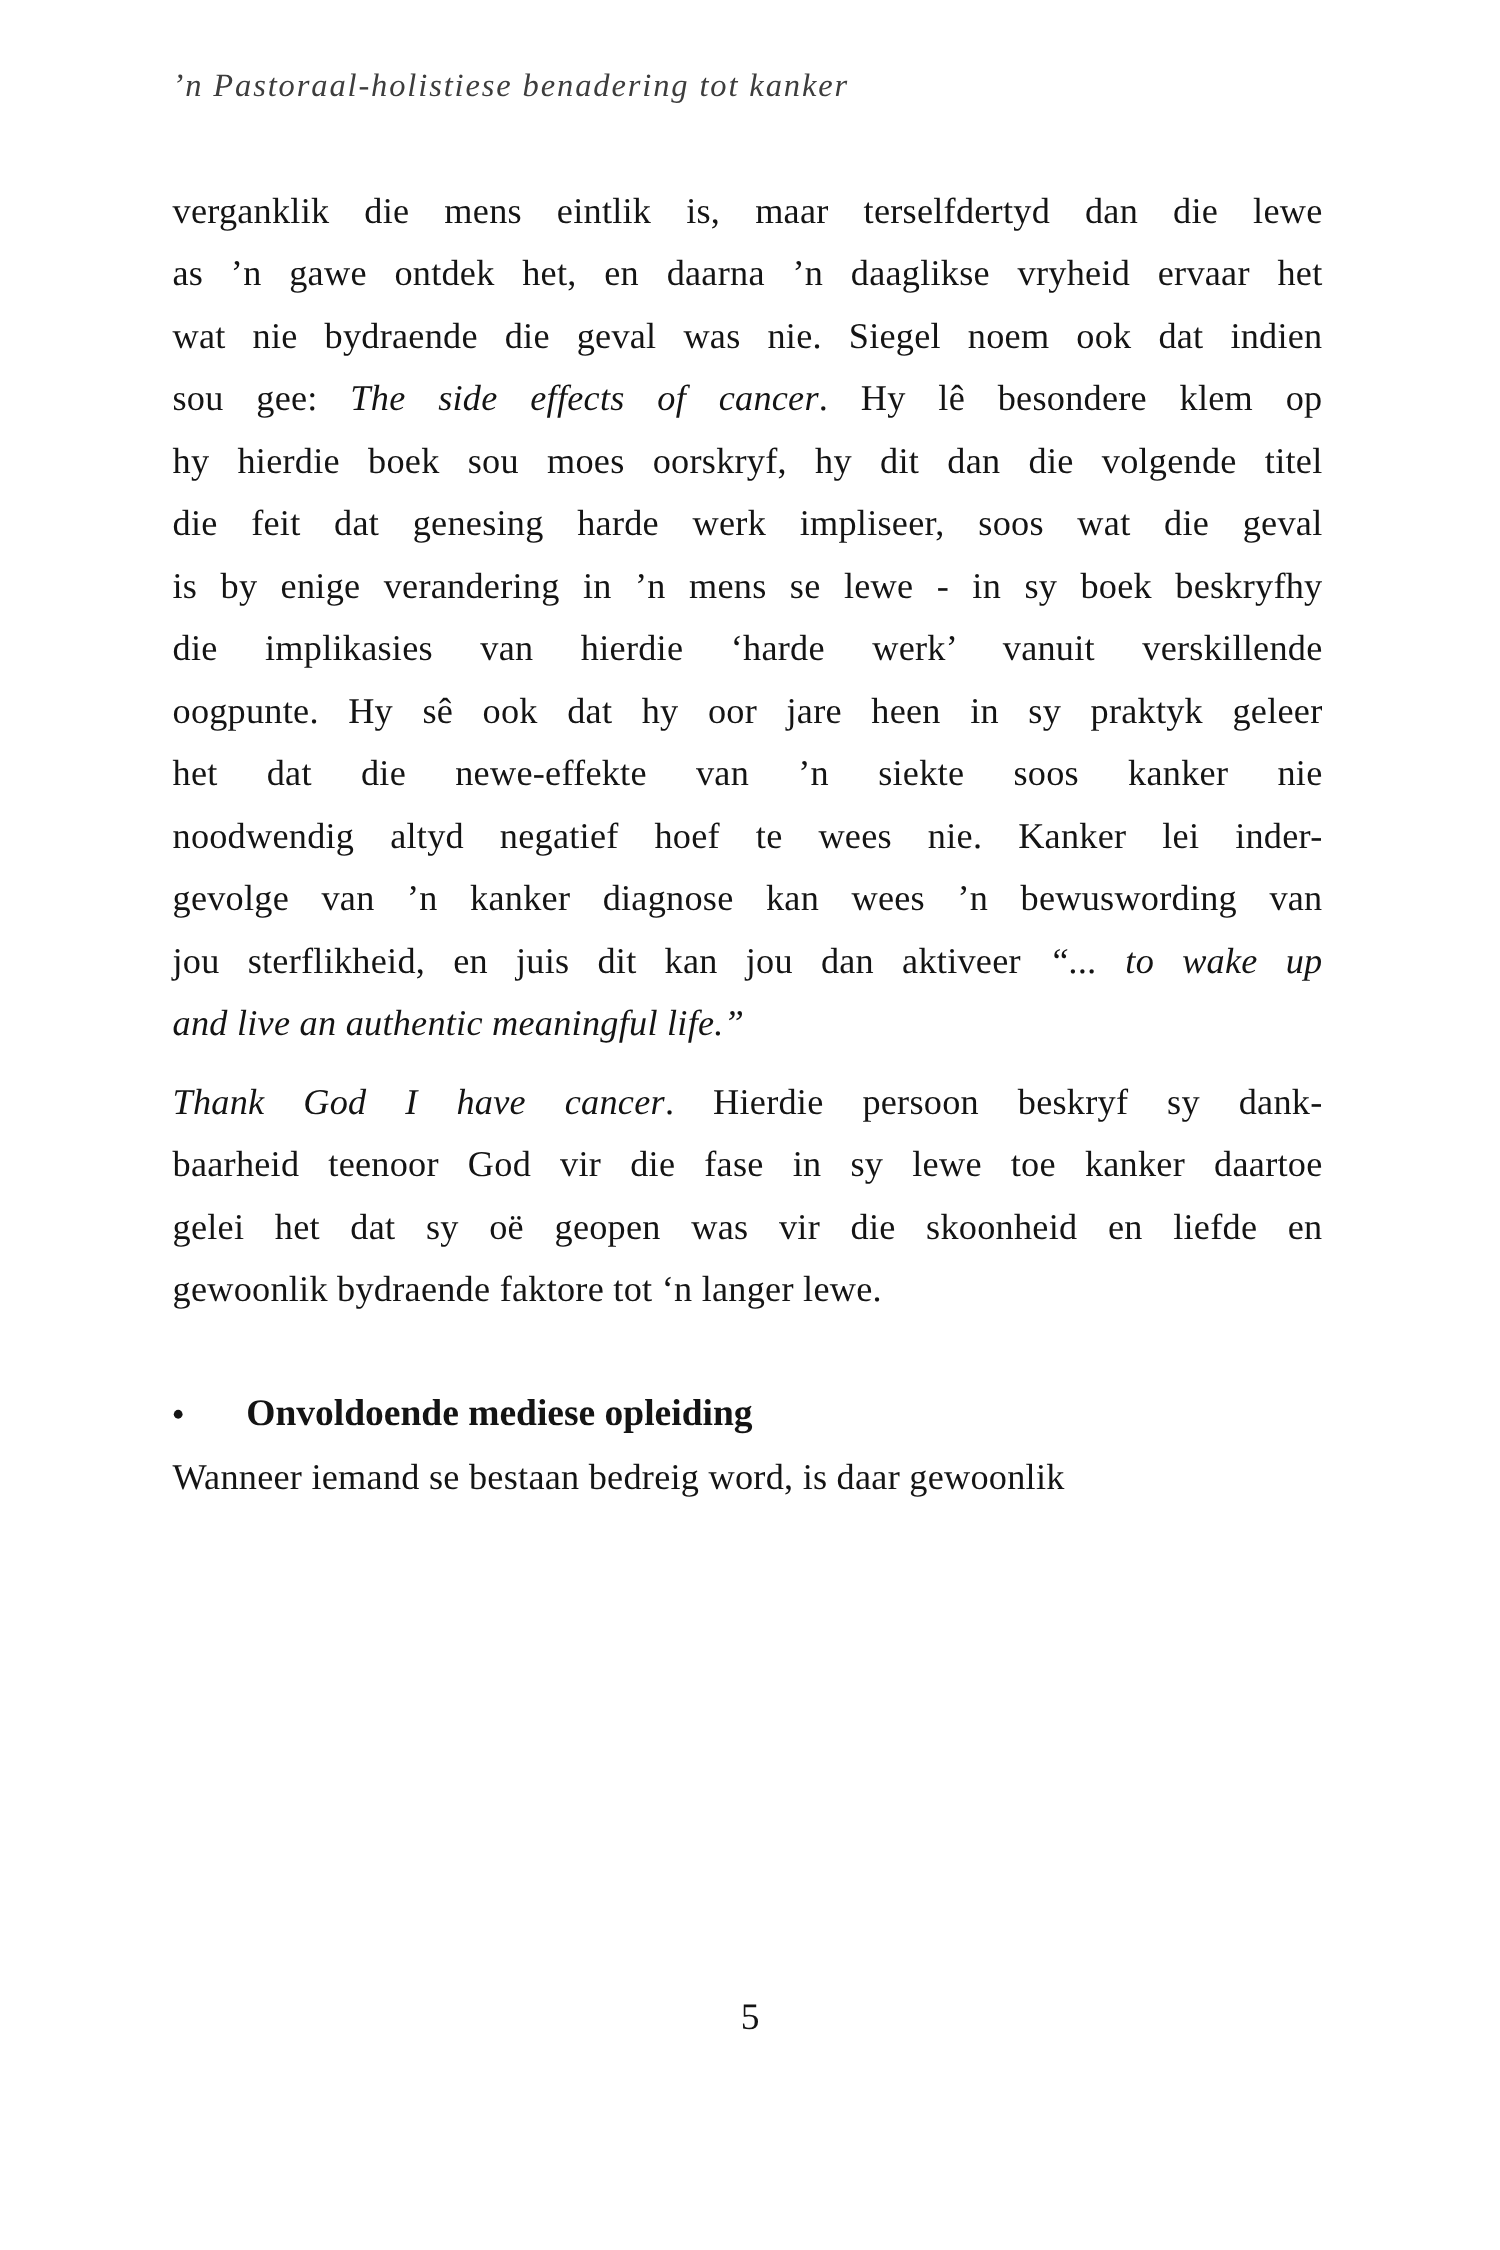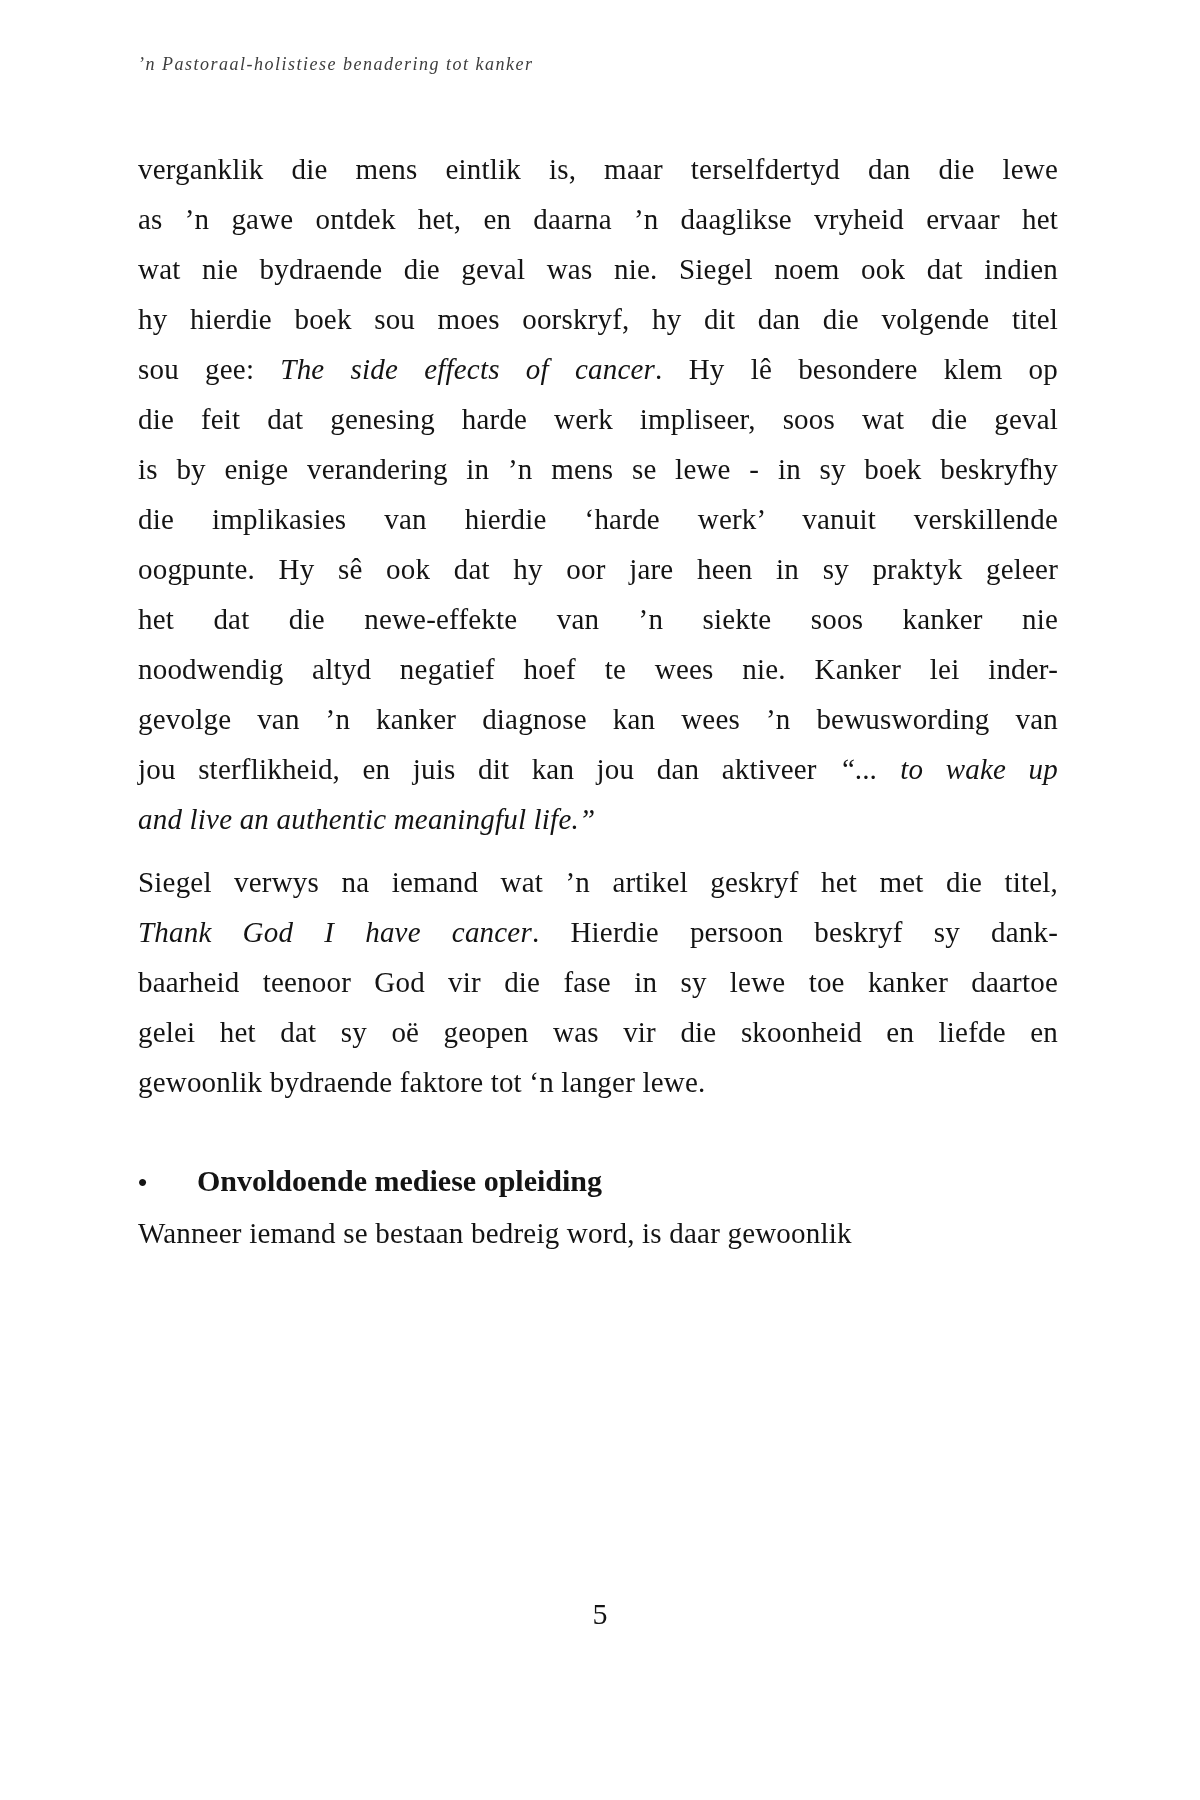--- a/index.html
+++ b/index.html
@@ -11,21 +11,21 @@
     font-family: "Liberation Serif", serif;
     color: #141414;
     overflow: hidden;
   }
   .running-header {
     position: absolute;
     left: 138px;
     top: 54px;
     font-family: cursive;
     font-style: italic;
-    font-size: 18px;
+    font-size: 26px;
     letter-spacing: 1.5px;
     color: #3d3d3d;
     white-space: nowrap;
   }
   .content {
     position: absolute;
     left: 138px;
     width: 920px;
     top: 144px;
   }
@@ -72,34 +72,33 @@
 
   <div class="running-header">’n Pastoraal-holistiese benadering tot kanker</div>
 
   <div class="content">
 
     <div>
         <div class="para">
           <div class="line"><span>verganklik die mens eintlik is, maar terselfdertyd dan die lewe</span></div>
           <div class="line"><span>as ’n gawe ontdek het, en daarna ’n daaglikse vryheid ervaar het</span></div>
           <div class="line"><span>wat nie bydraende die geval was nie. Siegel noem ook dat indien</span></div>
+          <div class="line"><span>sou gee: </span><span class="it">The side  effects of cancer</span><span>. Hy lê besondere klem op</span></div>
           <div class="line"><span>hy hierdie boek sou moes oorskryf, hy dit dan die volgende titel</span></div>
-          <div class="line"><span>sou gee: </span><span class="it">The side  effects of cancer</span><span>. Hy lê besondere klem op</span></div>
           <div class="line"><span>die feit dat genesing  harde werk impliseer, soos wat die geval</span></div>
           <div class="line"><span>is by enige verandering  in ’n mens se lewe - in sy boek beskryfhy</span></div>
           <div class="line"><span>die implikasies van  hierdie ‘harde werk’ vanuit verskillende</span></div>
           <div class="line"><span>oogpunte. Hy sê ook dat hy oor jare heen in sy praktyk geleer</span></div>
           <div class="line"><span>het dat die newe-effekte van ’n siekte soos kanker nie</span></div>
           <div class="line"><span>noodwendig altyd negatief hoef te wees nie. Kanker lei inder-</span></div>
           <div class="line"><span>gevolge van ’n kanker diagnose kan wees ’n bewuswording van</span></div>
           <div class="line"><span>jou sterflikheid, en juis dit kan jou dan aktiveer </span><span class="it">“... to wake up</span></div>
           <div class="line last"><span class="it">and live an authentic meaningful life.”</span></div>
         </div>
         <div class="para">
-          <div class="line"><span>Siegel verwys na iemand wat ’n artikel geskryf het met die titel,</span></div>
           <div class="line"><span class="it">Thank God I have cancer</span><span>. Hierdie persoon beskryf sy dank-</span></div>
           <div class="line"><span>baarheid teenoor God vir die fase in sy lewe toe kanker daartoe</span></div>
           <div class="line"><span>gelei het dat sy oë geopen was vir die skoonheid en liefde en</span></div>
           <div class="line last"><span>gewoonlik bydraende faktore tot ‘n langer lewe.</span></div>
         </div>
       </div>
 
     <div class="heading-row">
       <span class="bullet">•</span>
       <span>Onvoldoende mediese opleiding</span>

